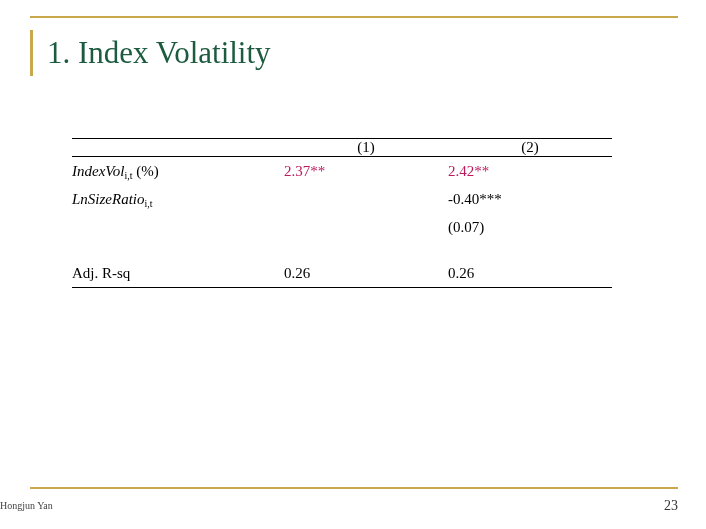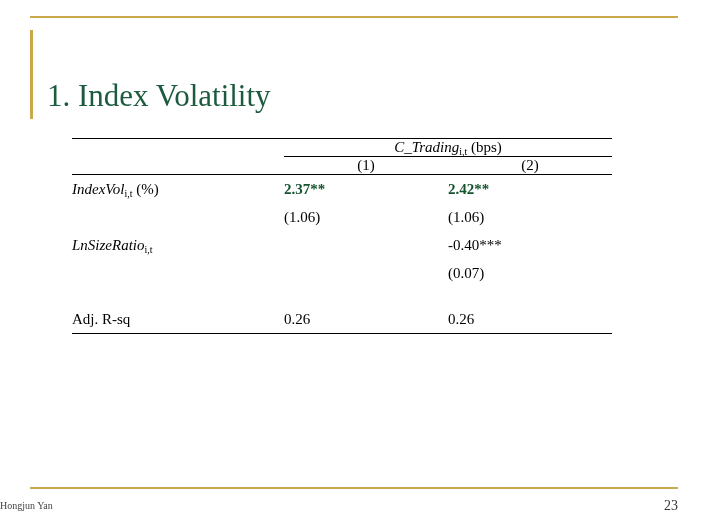--- a/index.html
+++ b/index.html
@@ -41,21 +41,20 @@
     width: 3px;
     background: #c8a84b;
     margin-right: 14px;
   }
   .title-text {
     font-family: "Liberation Serif", serif;
     font-size: 31px;
     color: #1d5b3f;
     line-height: 46px;
     white-space: nowrap;
-    margin-top: 43px;
   }
 
   
   .table-area {
     position: absolute;
     left: 72px;
     top: 138px;
     width: 540px;
   }
   table.reg {
@@ -94,22 +93,22 @@
   .cell {
     height: 28px;
     font-size: 15px;
     margin-left: 36px;
   }
   .cell-label {
     text-align: left;
     padding-left: 2px;
   }
   .red-bold {
-    color: #14532d;
-    font-weight: bold;
+    color: #be185d;
+    font-weight: normal;
   }
   .ital {
     font-style: italic;
   }
   sub {
     font-size: 10px;
     vertical-align: baseline;
     position: relative;
     top: 3px;
   }
@@ -163,49 +162,37 @@
         <col class="col-2">
       </colgroup>
       <tbody>
         <tr class="rule-full">
           <td></td>
             <td></td>
             <td></td>
         </tr>
         <tr>
           <td></td>
-          <td class="hdr-cell span-rule" colspan="2">
-            <span class="ital">C_Trading</span><sub>i,t</sub>
-            <span>(bps)</span>
-          </td>
-        </tr>
-        <tr>
-          <td></td>
           <td class="hdr-cell">(1)</td>
           <td class="hdr-cell">(2)</td>
         </tr>
         <tr class="rule-thin">
           <td></td>
             <td></td>
             <td></td>
         </tr>
 
         <tr>
           <td class="cell cell-label">
             <span class="ital">IndexVol</span><sub>i,t</sub><span> (%)</span>
           </td>
           <td class="cell red-bold">2.37**</td>
           <td class="cell red-bold">2.42**</td>
         </tr>
         <tr>
-          <td class="cell cell-label"></td>
-          <td class="cell">(1.06)</td>
-          <td class="cell">(1.06)</td>
-        </tr>
-        <tr>
           <td class="cell cell-label">
             <span class="ital">LnSizeRatio</span><sub>i,t</sub>
           </td>
           <td class="cell"></td>
           <td class="cell">-0.40***</td>
         </tr>
         <tr>
           <td class="cell cell-label"></td>
           <td class="cell"></td>
           <td class="cell">(0.07)</td>

